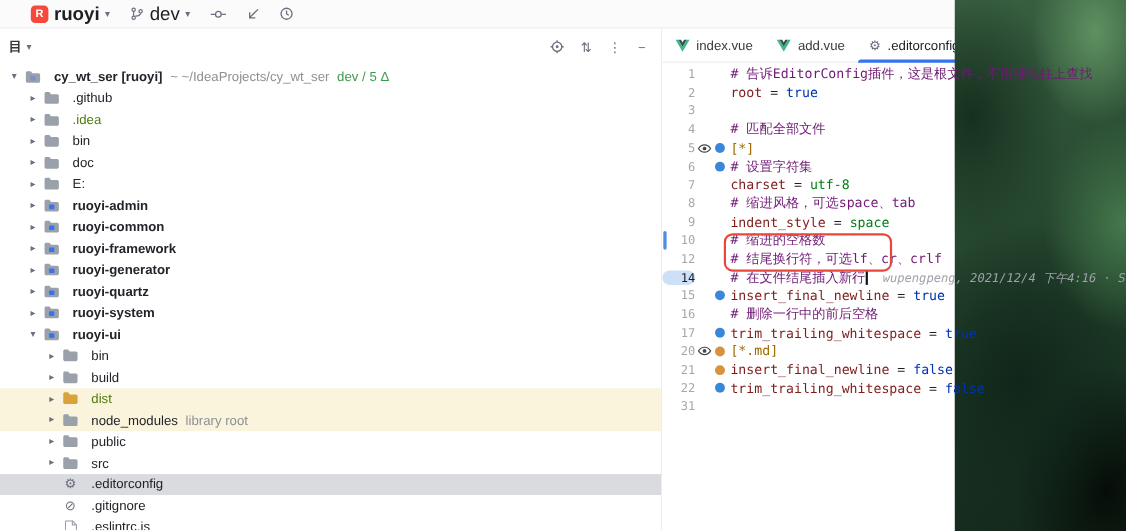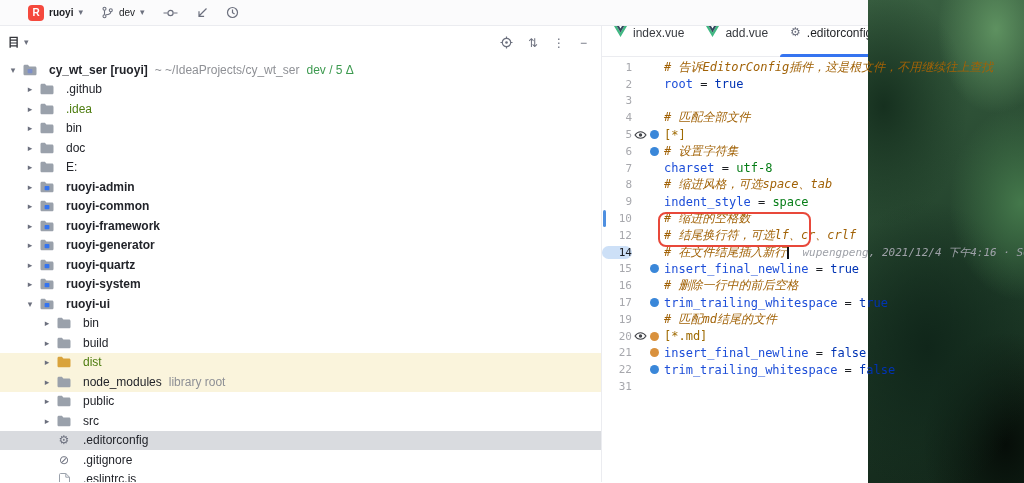--- a/index.html
+++ b/index.html
@@ -4,21 +4,21 @@
 <style>
   *{margin:0;padding:0;box-sizing:border-box}
   html,body{width:1024px;height:483px;overflow:hidden;background:#fff;
     font-family:"Liberation Sans","DejaVu Sans",sans-serif;}
   .app{position:relative;width:1024px;height:483px;font-size:12px;color:#1d1f23;overflow:hidden;background:#fff}
 
   
   .toolbar{height:26px;border-bottom:1px solid #ebecf0;display:flex;align-items:center;gap:18px;padding:0 12px 0 28px;background:#fbfbfc}
   .widget{display:flex;align-items:center;gap:5px;cursor:default}
   .logo{width:16px;height:16px;border-radius:4px;background:#f5493d;color:#fff;font-weight:700;font-size:10px;display:inline-flex;align-items:center;justify-content:center}
-  .w-label{font-weight:600;color:#1d1f23;font-size:10px}
+  .w-label{font-weight:600;color:#1d1f23;font-size:17px}
   .w-label.normal{font-weight:400}
   .chev{color:#6c707e;font-size:9px;line-height:1}
   .tb-btn{display:inline-flex;align-items:center;cursor:default}
 
   
   .main{display:flex;height:456px}
   .panel{width:602px;flex:none;border-right:1px solid #ebecf0;display:flex;flex-direction:column;background:#fff;overflow:hidden}
   .panel-header{height:33px;flex:none;display:flex;align-items:center;justify-content:space-between;padding:0 14px 0 8px}
   .panel-title{display:flex;align-items:center;gap:4px;font-weight:600;color:#33353a}
   .panel-actions{display:flex;align-items:center;gap:15px}
@@ -36,39 +36,39 @@
   .tree-label.excluded{color:#4d7c0f}
   .extra{margin-left:7px}
   .extra.muted{color:#8e9095}
   .extra.green{color:#3d9a50}
   .row-yellow{background:#faf4dc}
   .row-selected{background:#d9dbdf}
 
   
   .editor{flex:1;position:relative;background:#fff;overflow:hidden}
   .tabbar{height:31px;display:flex;align-items:stretch;border-bottom:1px solid #ebecf0;position:relative;z-index:4;padding-left:1px}
-  .tab{display:flex;align-items:flex-start;gap:6px;padding:0 11px;position:relative;color:#383b40}
+  .tab{display:flex;align-items:center;gap:6px;padding:0 11px;position:relative;color:#383b40}
   .tab.active{color:#1d1f23}
   .tab.active::after{content:"";position:absolute;left:1px;right:1px;bottom:-1px;height:3px;background:#3574f0;border-radius:3px 3px 0 0}
   .tab .glyph{color:#6c707e;font-size:12px;line-height:1}
   .tab-close{color:#6c707e;margin-left:2px;font-size:12px;line-height:1}
 
   .code{position:relative;z-index:6;padding-top:2px;font-family:"DejaVu Sans Mono","Liberation Mono",monospace;font-size:12px;color:#1d1f23}
   .cline{height:16.8px;display:flex;align-items:center;position:relative}
   .cline.changed::before{content:"";position:absolute;left:1px;top:0;width:3px;height:100%;background:#4e8fe0;border-radius:2px}
   .gut-num{width:30px;flex:none;text-align:right;color:#a7a8ad;font-size:11px}
   .gut-cur{background:#cde0f7;border-radius:8px;color:#1d1f23}
   .gut-icons{width:32px;flex:none;display:flex;align-items:center;justify-content:flex-end;gap:3px;padding-right:5px}
   .gdot{width:9px;height:9px;border-radius:50%;display:inline-block}
   .gdot.blue{background:#3a87d9}
   .gdot.orange{background:#d9913d}
   .gicon{display:inline-flex}
   .ltext{white-space:pre}
-  .cmt{color:#a16207;font-style:italic}
-  .key{color:#1d4ed8}
+  .cmt{color:#701a75;}
+  .key{color:#7f1d1d}
   .sec{color:#9e6a03}
   .op{color:#1d1f23}
   .kw{color:#0033b3}
   .num{color:#1750eb}
   .str{color:#067d17}
   .blame{color:#9ea1a8;font-style:italic;font-size:11px;margin-left:13px}
   .caret{display:inline-block;width:2px;height:13px;background:#101114;margin-left:1px;vertical-align:text-bottom}
 
   
   .annotation{position:absolute;left:658px;top:212px;width:153px;height:35px;border:2px solid #e8483a;border-radius:8px;z-index:7;pointer-events:none}
@@ -465,25 +465,20 @@
             <span class="ltext"><span class="cmt"># 删除一行中的前后空格</span></span>
           </div>
           <div class="cline">
             <span class="gut-num">17</span>
             <span class="gut-icons">
               <span class="gdot blue"></span>
             </span>
             <span class="ltext"><span class="key">trim_trailing_whitespace</span><span class="op"> = </span><span class="kw">true</span></span>
           </div>
           <div class="cline">
-            <span class="gut-num">19</span>
-            <span class="gut-icons"></span>
-            <span class="ltext"><span class="cmt"># 匹配md结尾的文件</span></span>
-          </div>
-          <div class="cline">
             <span class="gut-num">20</span>
             <span class="gut-icons">
               <span class="gicon">
                 <svg width="13" height="10" viewBox="0 0 13 10">
                   <path d="M1 5C3.8 0.6 9.2 0.6 12 5C9.2 9.4 3.8 9.4 1 5Z" fill="none" stroke="#43454a" stroke-width="1.1"></path>
                   <circle cx="6.5" cy="5" r="1.7" fill="#43454a"></circle>
                 </svg>
               </span>
               <span class="gdot orange"></span>
             </span>

